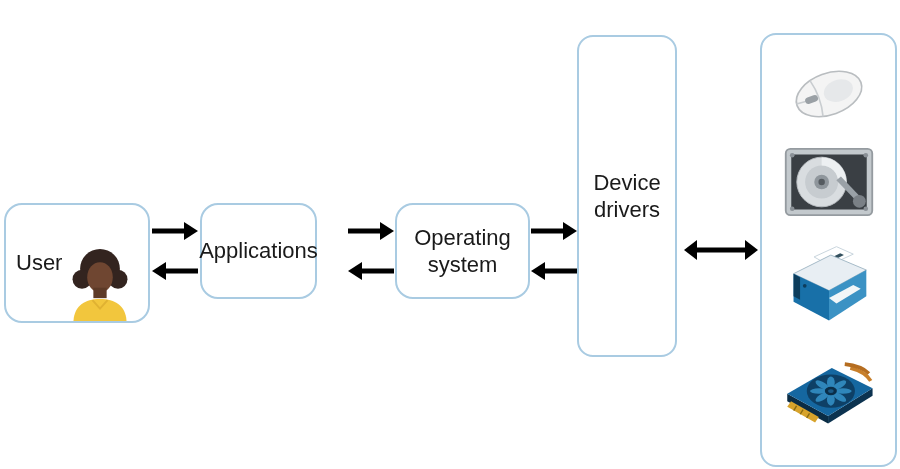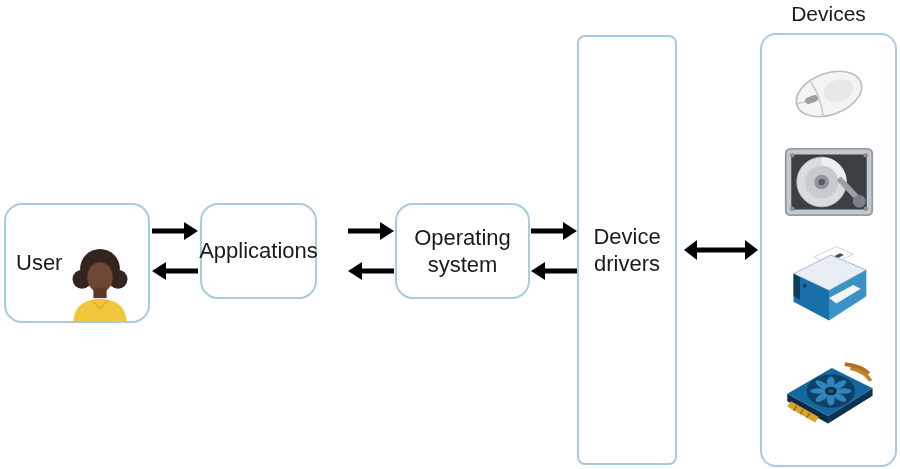--- a/index.html
+++ b/index.html
@@ -17,21 +17,21 @@
     justify-content:center;
     font-size:22px;
     line-height:1.25;
     text-align:center;
   }
   #user-box{left:4px;top:203px;width:146px;height:120px;justify-content:flex-start;padding-left:10px;}
   #user-box .label{margin-right:2px;}
   #user-box svg{align-self:flex-end;}
   #app-box{left:200px;top:203px;width:117px;height:96px;}
   #os-box{left:395px;top:203px;width:135px;height:96px;padding:4px 8px;}
-  #drivers-box{left:577px;top:35px;width:100px;height:430px;border-radius:8px;padding:0 6px;}
+  #drivers-box{left:577px;top:35px;width:100px;height:322px;border-radius:16px;padding:0 6px;}
   #devices-box{
     left:760px;top:33px;width:137px;height:434px;border-radius:16px;
     flex-direction:column;justify-content:space-evenly;padding:6px 0;
   }
   .devices-title{
     position:absolute;left:760px;top:2px;width:137px;
     text-align:center;font-size:21px;color:#1a1a1a;
   }
   .arrow{position:absolute;}
   .arrow polygon,.arrow rect{fill:#000000;}
@@ -59,21 +59,20 @@
   </div>
 
   <div class="node" id="os-box">
     <span class="label">Operating system</span>
   </div>
 
   <div class="node" id="drivers-box">
     <span class="label">Device drivers</span>
   </div>
 
-  <div class="devices-title">Devices</div>
 
   <div class="node" id="devices-box">
 
     <svg width="84" height="58" viewBox="0 0 100 70">
       <g transform="rotate(-20 50 35)">
         <ellipse cx="50" cy="35" rx="41" ry="25" fill="#f4f4f4" stroke="#b9bdc0" stroke-width="2"></ellipse>
         <path d="M34 12 Q40 35 34 58" stroke="#c9cdd0" stroke-width="2" fill="none"></path>
         <path d="M9 33 L34 35" stroke="#c9cdd0" stroke-width="2" fill="none"></path>
         <rect x="20" y="30" width="16" height="8" rx="4" fill="#9aa0a5"></rect>
         <ellipse cx="62" cy="35" rx="18" ry="13" fill="#e6e8ea"></ellipse>

